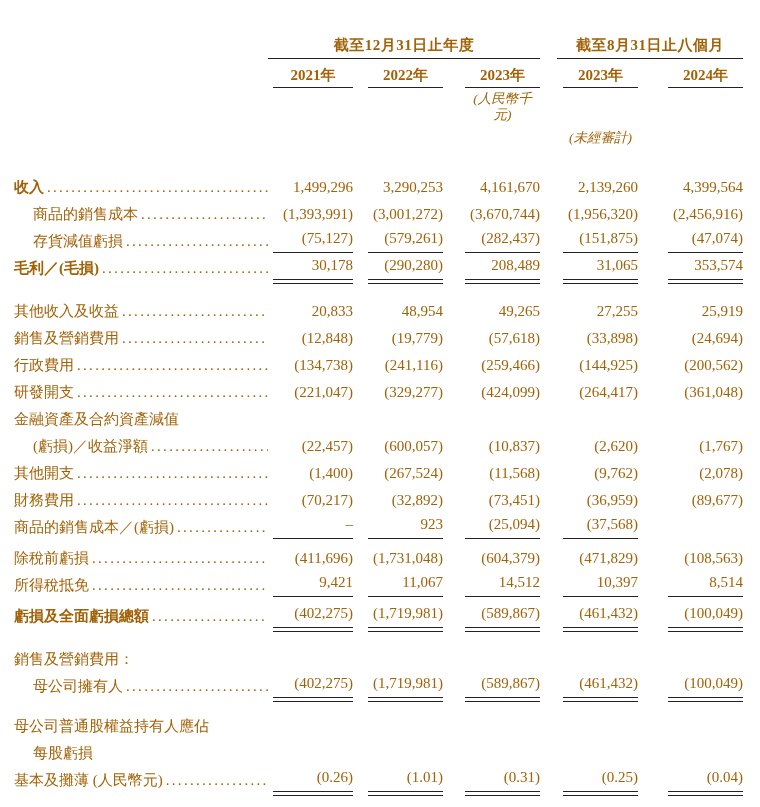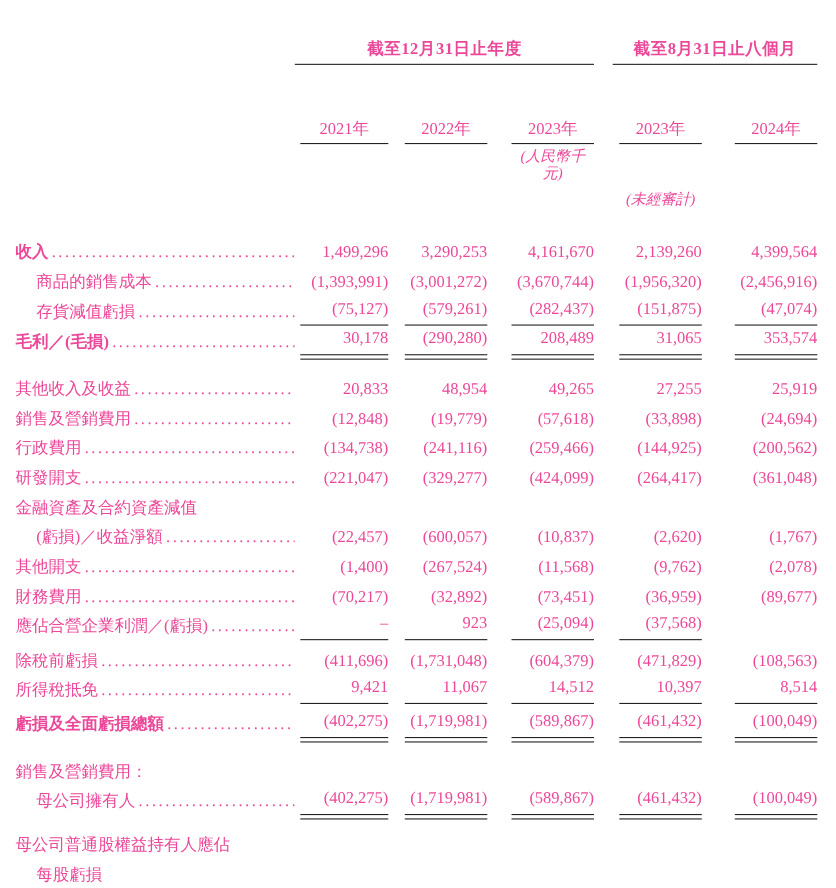--- a/index.html
+++ b/index.html
@@ -3,21 +3,21 @@
 <meta charset="utf-8">
 <style>
   html,body { margin:0; padding:0; background:#ffffff; }
   .page {
     position:relative;
     width:760px; height:807px;
     box-sizing:border-box;
     padding:14px 0 0 14px;
     background:#ffffff;
     font-family:"Liberation Serif","DejaVu Serif",serif;
-    color:#ec4899;
+    color:#a16207;
     font-size:15px;
     overflow:hidden;
   }
   
   .hgroups {
     display:grid;
     grid-template-columns:254px 272px 203px;
     margin-top:22px;
   }
   .group {
@@ -30,25 +30,24 @@
   }
   .g2 { margin-left:17px; }
   .grid6 {
     display:grid;
     grid-template-columns:254px 85px 90px 97px 98px 105px;
   }
   .ycell { display:flex; }
   .yval {
     margin-left:auto;
     text-align:center;
-    font-weight:normal;
+    font-weight:bold;
     border-bottom:1.4px solid #222;
     padding:7px 0 3px 0;
     line-height:18px;
-    margin-top:43px;
   }
   .ycell.c1 .yval { width:80px; }
   .ycell.cx .yval { width:75px; }
   .note {
     font-style:italic;
     font-size:13.5px;
     text-align:center;
     line-height:16px;
   }
   .note-row1 { margin-top:3px; }
@@ -393,21 +392,21 @@
         </div>
         <div class="cell c4">
           <div class="val">(36,959)</div>
         </div>
         <div class="cell c5">
           <div class="val">(89,677)</div>
         </div>
       </div>
       <div class="row">
         <div class="label">
-          <span class="ltext">應佔合營企業利潤／(虧損)</span>
+          <span class="ltext">商品的銷售成本／(虧損)</span>
           <span class="dots">..........................................................................................</span>
         </div>
         <div class="cell c1">
           <div class="val rs">–</div>
         </div>
         <div class="cell c2">
           <div class="val rs">923</div>
         </div>
         <div class="cell c3">
           <div class="val rs">(25,094)</div>

